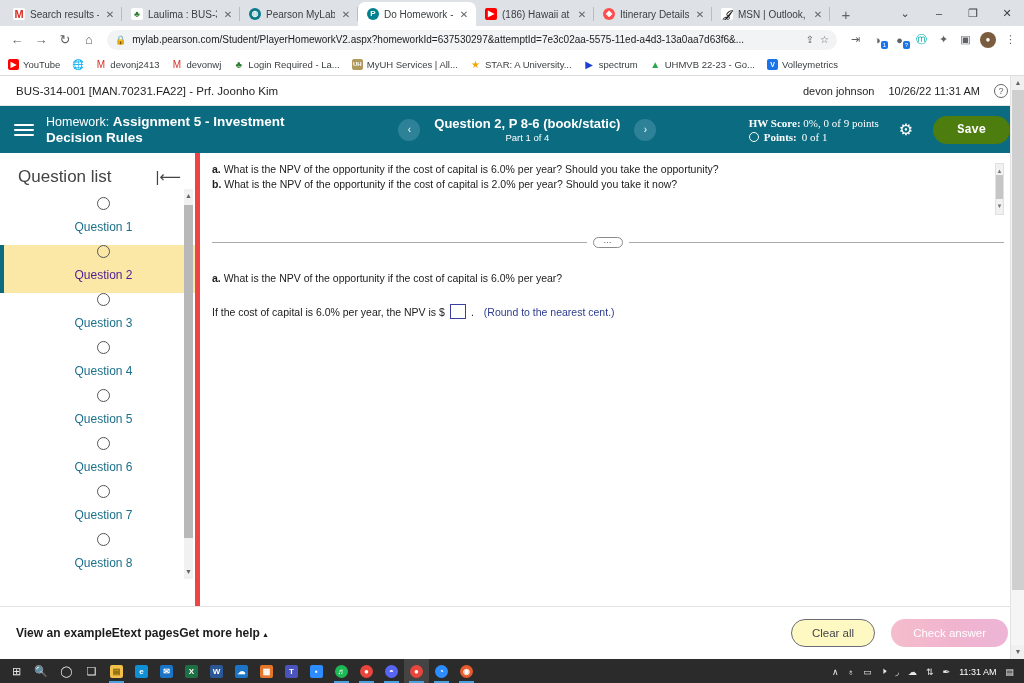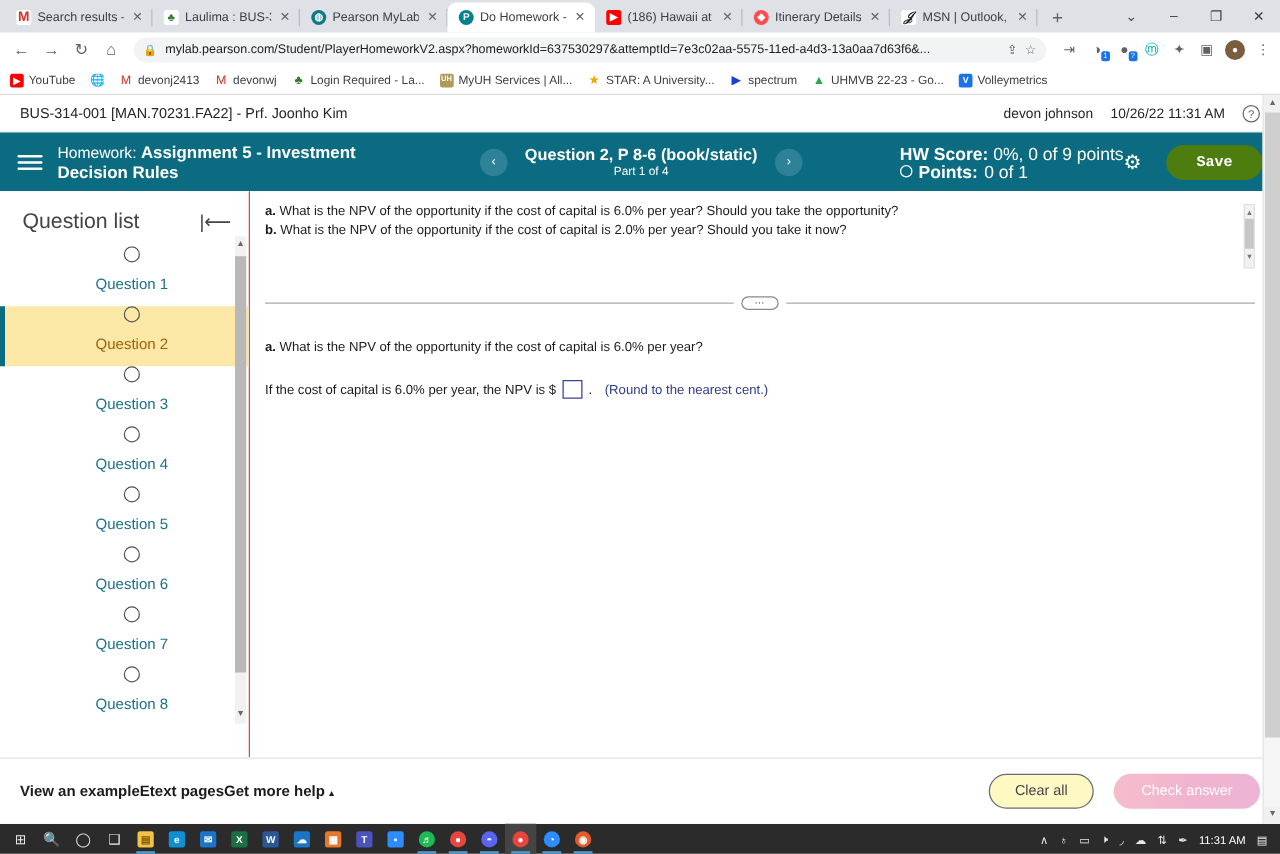--- a/index.html
+++ b/index.html
@@ -230,22 +230,24 @@
     width: 22px; height: 22px; border-radius: 50%;
     background: #2d8298;
     display: flex; align-items: center; justify-content: center;
     font-size: 10px; color: #fff;
   }
   .q-title { text-align: center; }
   .q-title .main { font-size: 13px; font-weight: bold; }
   .q-title .sub { font-size: 9.5px; margin-top: 1px; }
 
   .score-block {
-    font-size: 14px;
+    font-size: 11px;
     line-height: 14px;
+    margin-right: 20px;
+    font-family: Liberation Serif, serif;
   }
   .score-block b { font-weight: bold; }
   .pts-line { display: flex; align-items: center; gap: 5px; }
   .pts-circle {
     width: 10px; height: 10px; border-radius: 50%;
     border: 1.5px solid #fff;
   }
   .gear-btn { margin-right: 20px; font-size: 16px; color: #fff; }
   .save-btn {
     background: #4d7c0f;
@@ -258,21 +260,21 @@
   }
 
   
   .body-area {
     display: flex;
     height: 453px;
     background: #fff;
   }
   .qlist {
     width: 200px;
-    border-right: 1px solid #ef4444;
+    border-right: 5px solid #ef4444;
     position: relative;
     background: #fff;
   }
   .qlist-head {
     display: flex;
     align-items: center;
     justify-content: space-between;
     padding: 14px 14px 10px 18px;
   }
   .qlist-head .t { font-size: 17px; color: #444; }
@@ -293,21 +295,21 @@
     position: relative;
     flex-direction: column;
   }
   .q-item .circ {
     width: 13px; height: 13px; border-radius: 50%;
     border: 1.5px solid #555;
     flex: 0 0 13px;
   }
   .q-item.active {
     background: #fbe7a6;
-    color: #a16207;
+    color: #4c1d95;
   }
   .q-item.active::before {
     content: "";
     position: absolute;
     left: 0; top: 0; bottom: 0;
     width: 4px;
     background: #0b6b80;
   }
   .qlist-sb {
     position: absolute;

